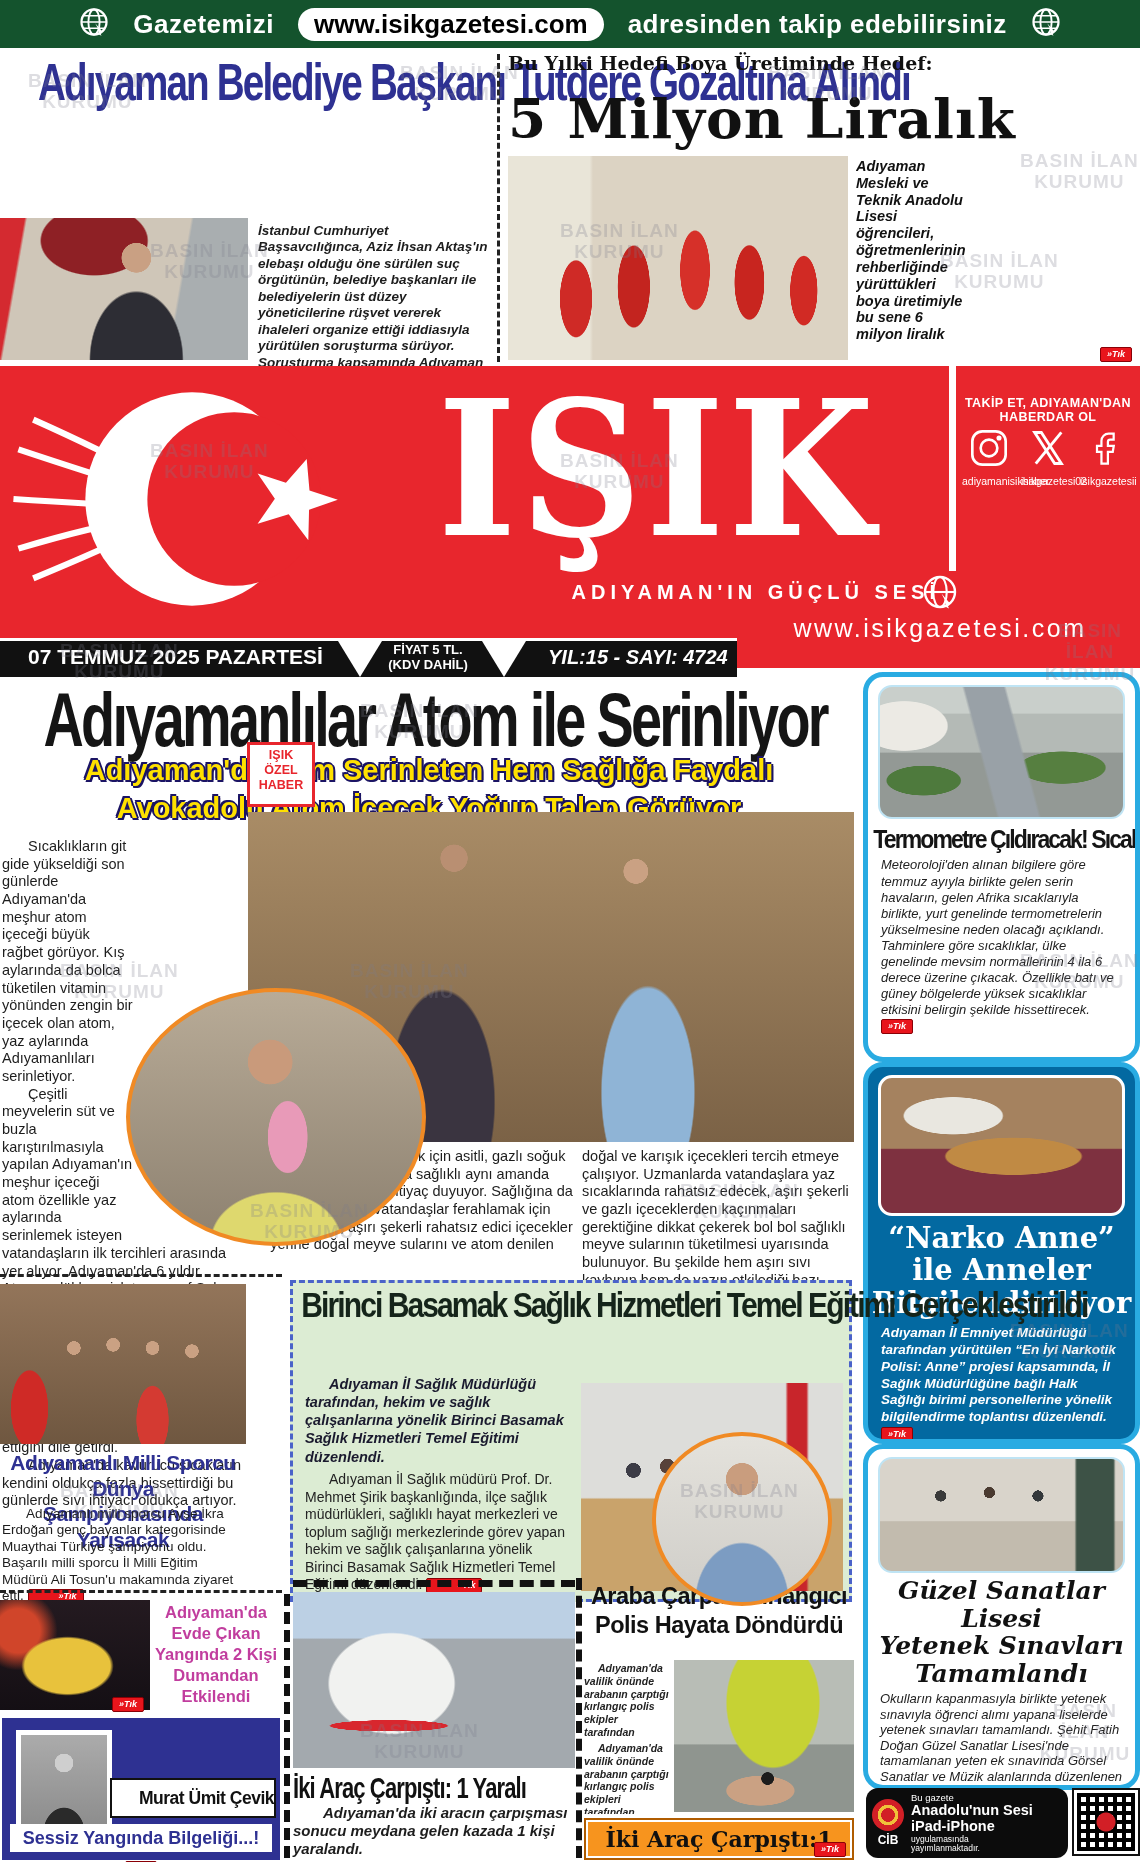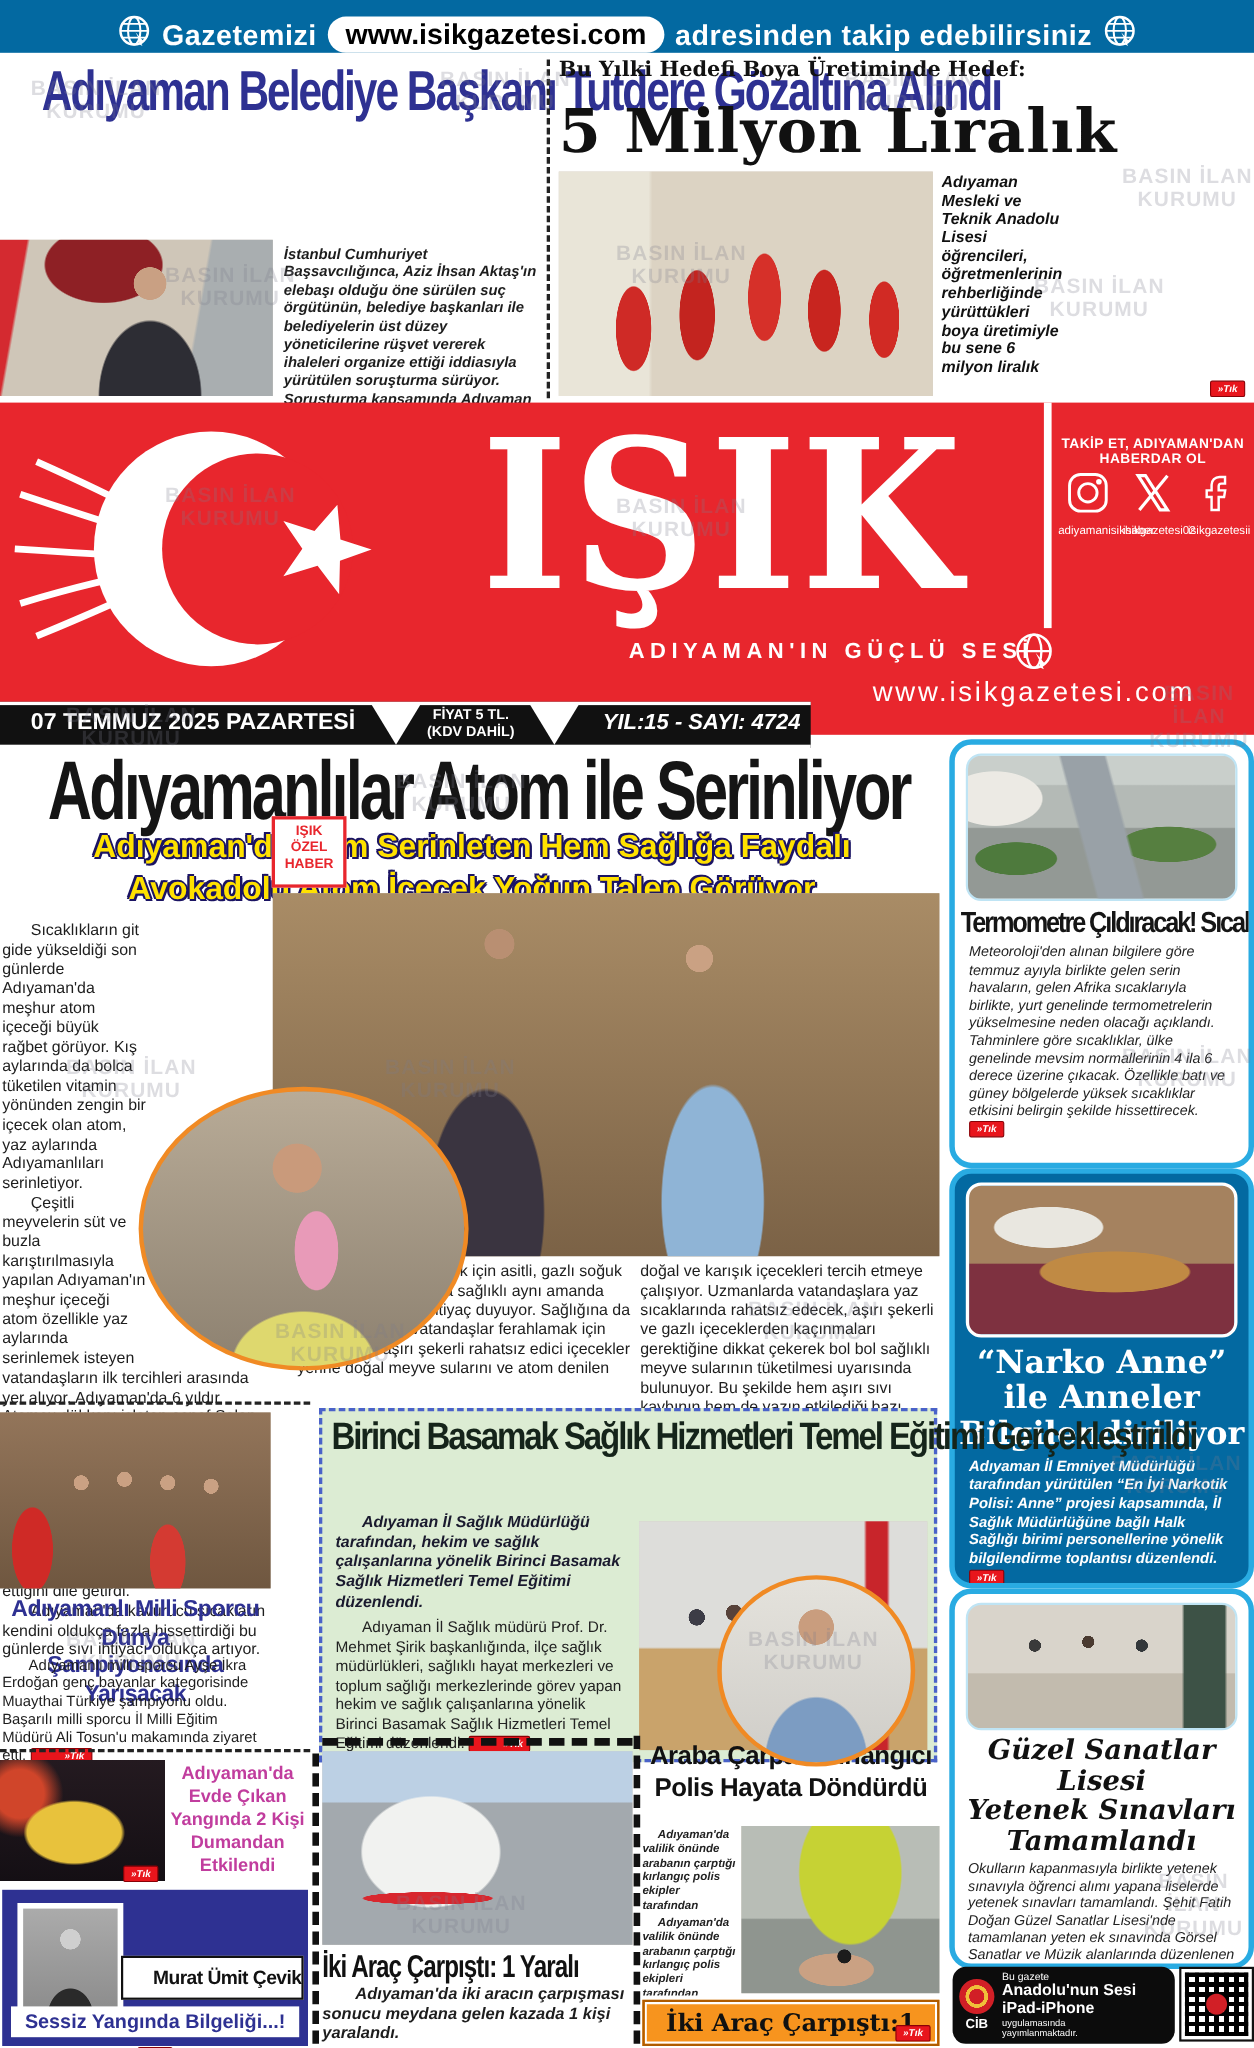--- a/index.html
+++ b/index.html
@@ -2,21 +2,21 @@
 <html><head>
 <meta charset="utf-8">
 <style>
   html,body{margin:0;padding:0;background:#e9e9e9;}
   .page{position:relative;width:1140px;height:1862px;background:#fff;overflow:hidden;
         font-family:"Liberation Sans",sans-serif;margin:0 auto;}
   .abs{position:absolute;}
   .pre{white-space:pre-line;}
   .center{text-align:center;}
   
-  .topbar{left:0;top:0;width:1140px;height:48px;background:#0369a1;display:flex;align-items:flex-end;justify-content:center;gap:10px;}
+  .topbar{left:0;top:0;width:1140px;height:48px;background:#14532d;display:flex;align-items:center;justify-content:center;gap:24px;}
   .topbar-txt{color:#fff;font-weight:bold;font-size:26px;letter-spacing:.5px;}
   .pill{background:#fff;color:#000;font-weight:bold;font-size:26px;border-radius:22px;padding:1px 16px;}
   
   .hl-blue{color:#2e3192;font-weight:bold;line-height:1.05;}
   .cond{display:inline-block;transform:scale(.92,1.22);transform-origin:center top;letter-spacing:-2px;white-space:nowrap;}
   .serif{font-family:"DejaVu Serif","Liberation Serif",serif;}
   .tik{display:inline-block;background:#e8151c;border:1px solid #8a0006;color:#fff;
        font:bold italic 9px/1 "Liberation Sans",sans-serif;padding:2px 6px;border-radius:2px;vertical-align:1px;}
   .vdash{position:absolute;border-left:3px dashed #222;}
   .vdash-b{position:absolute;border-left:6px dashed #111;}

